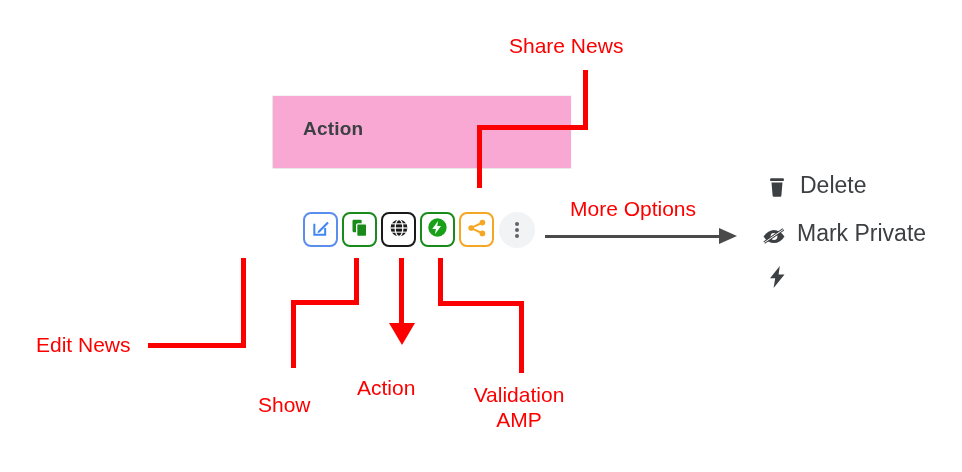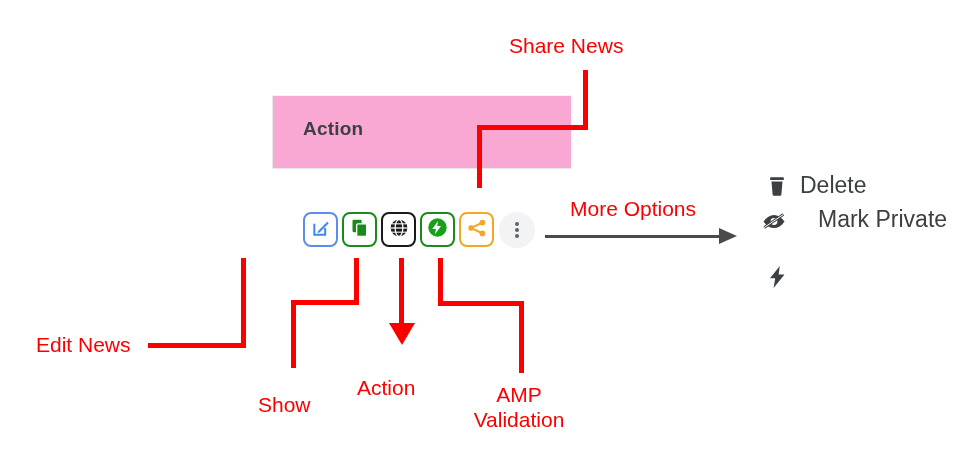--- a/index.html
+++ b/index.html
@@ -26,23 +26,23 @@
   #btn-preview{left:381px;border:2px solid #1a1a1a;}
   #btn-amp{left:420px;border:2px solid #1a8a1a;}
   #btn-share{left:459px;border:2px solid #f5a623;}
 
   #btn-more{position:absolute;left:499px;top:212px;width:36px;height:36px;
       border-radius:50%;background:#f1f3f4;display:flex;align-items:center;
       justify-content:center;cursor:pointer;}
   .dot3{width:4px;height:4px;border-radius:50%;background:#5f6368;margin:1.6px 0;}
 
   
-  .menu-row{position:absolute;display:flex;align-items:center;}
+  .menu-row{position:absolute;display:flex;align-items:flex-end;}
   #menu-delete{left:760px;top:172px;}
-  #menu-private{left:757px;top:206px;gap:21px;}
+  #menu-private{left:757px;top:220px;}
   #menu-buzz{left:760px;top:265px;}
   .menu-ico{width:34px;display:flex;align-items:center;justify-content:center;}
   .menu-label{font-size:23px;color:#3c4043;margin-left:6px;white-space:nowrap;}
 
   
   .red-label{position:absolute;color:#fc0000;font-weight:400;font-size:21px;
       white-space:nowrap;line-height:25px;}
   #lbl-share-news{left:509px;top:33px;}
   #lbl-more-options{left:570px;top:196px;}
   #lbl-edit-news{left:36px;top:332px;}
@@ -195,15 +195,15 @@
 
 <div id="mo-line"></div>
 <div id="mo-head"></div>
 
 <div class="red-label" id="lbl-share-news">Share News</div>
 <div class="red-label" id="lbl-more-options">More Options</div>
 <div class="red-label" id="lbl-edit-news">Edit News</div>
 <div class="red-label" id="lbl-copy">Show</div>
 <div class="red-label" id="lbl-preview">Action</div>
 <div class="red-label" id="lbl-amp">
+  <div>Validation</div>
   <div>AMP</div>
-  <div>Validation</div>
 </div>
 
 </body></html>

